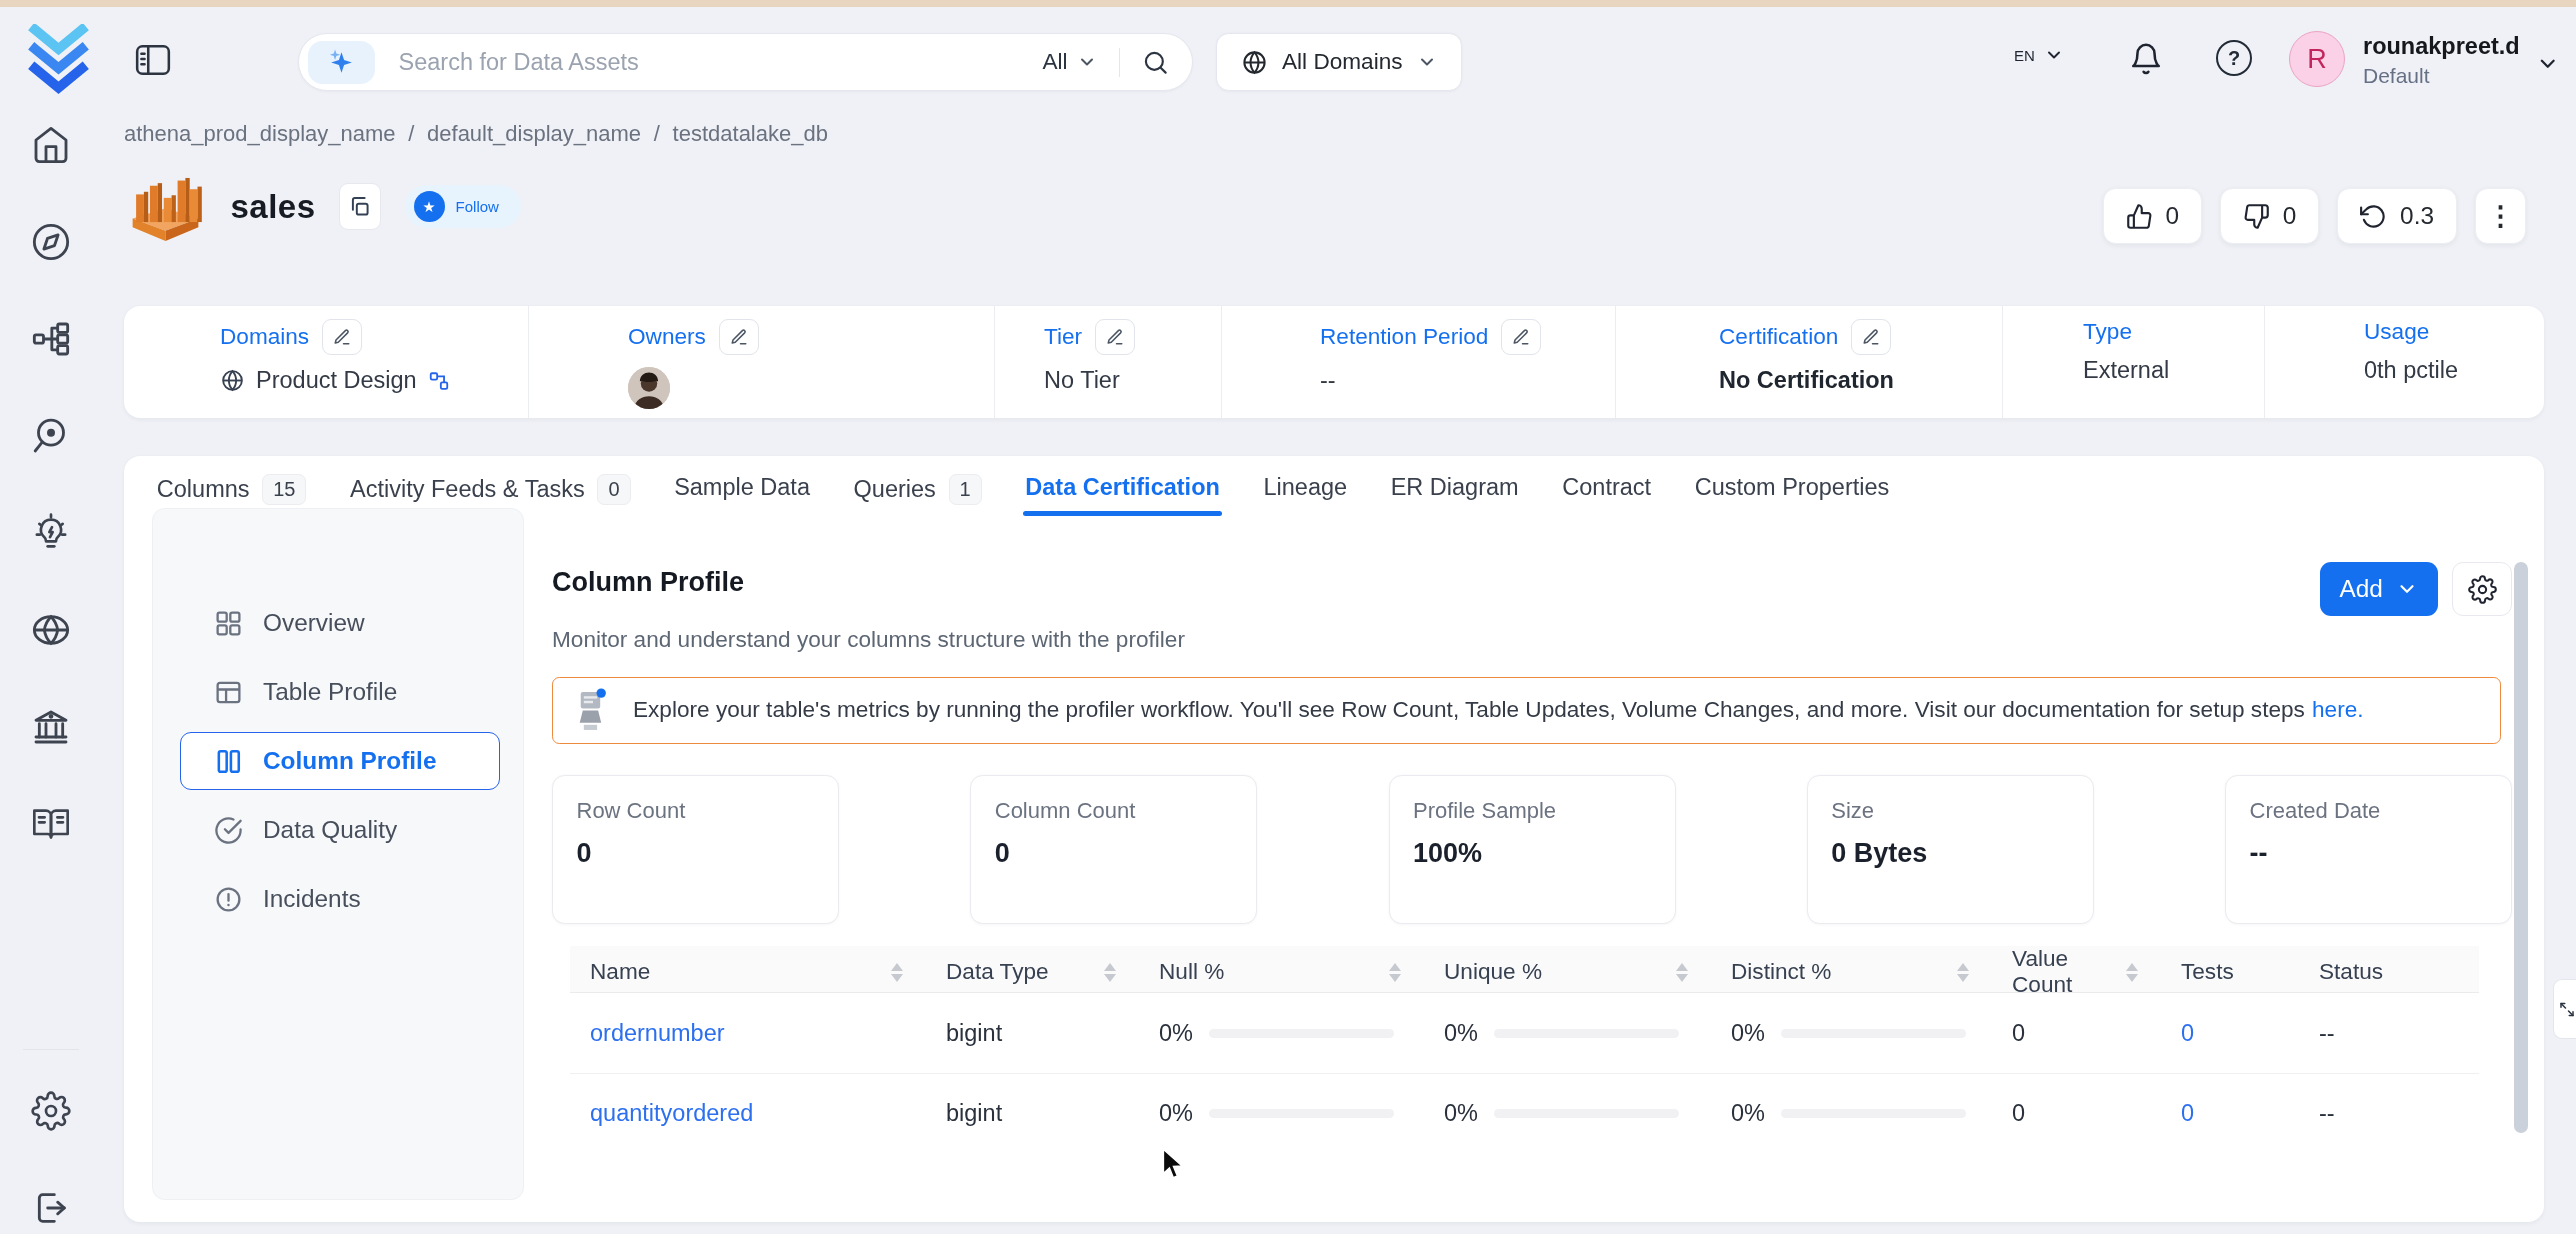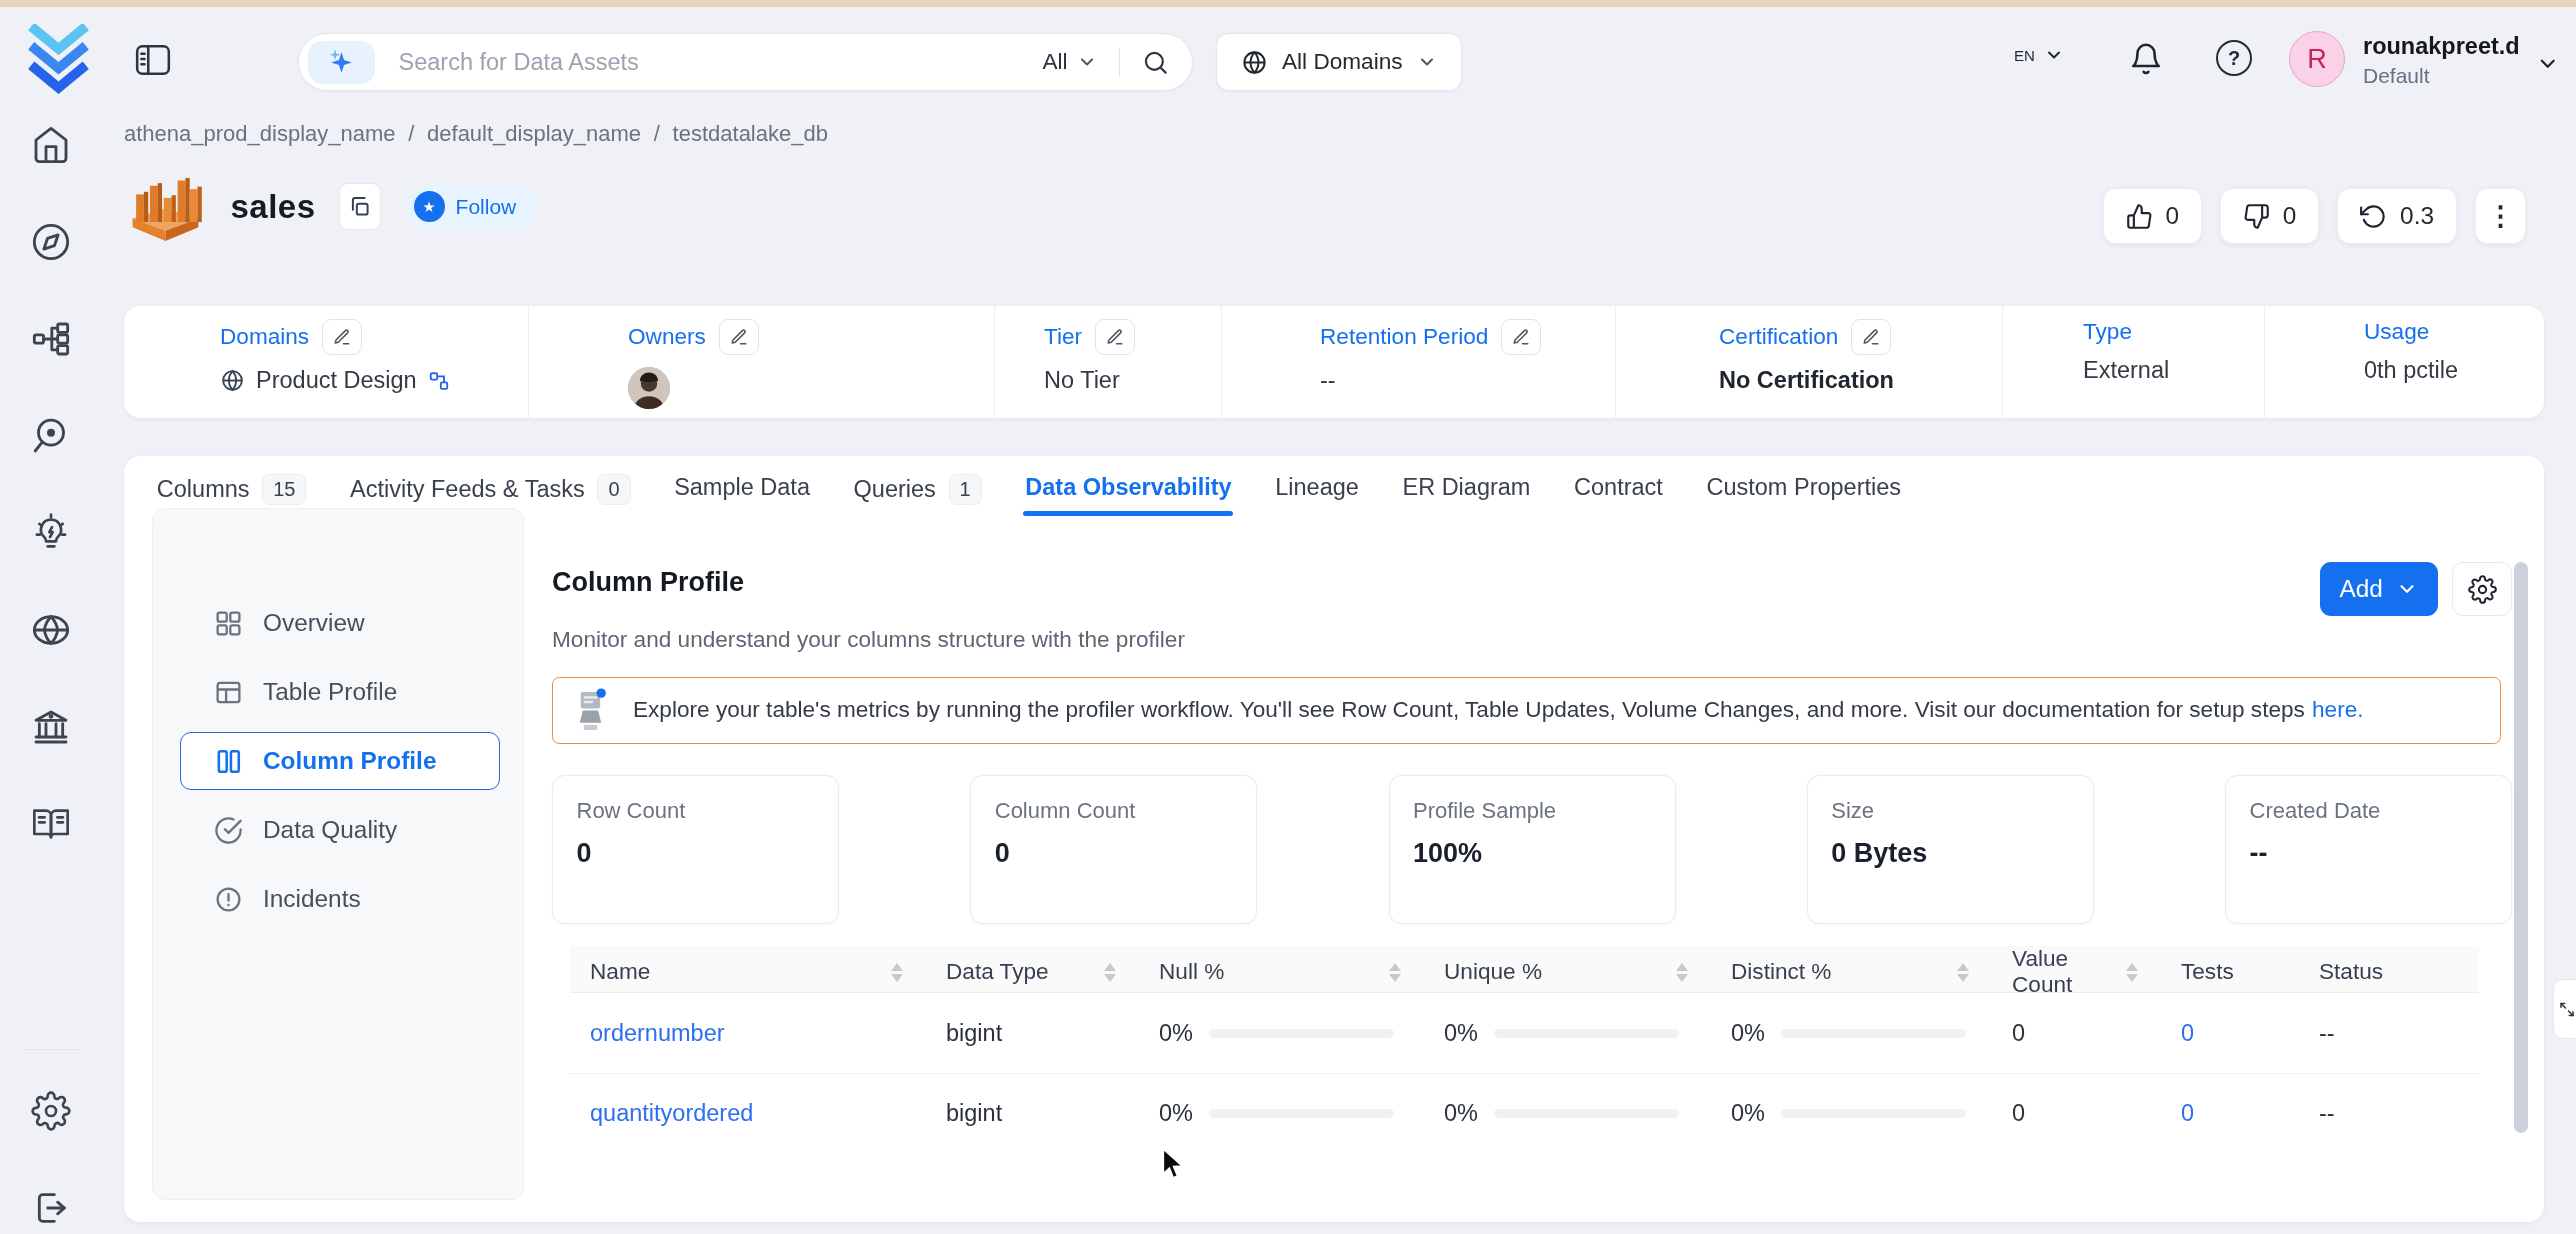--- a/index.html
+++ b/index.html
@@ -37,21 +37,21 @@
   .user-caret { position:absolute; left:2536px; top:52px; color:#1f2430; }
 
   
   .breadcrumb { position:absolute; left:124px; top:121px; display:flex; gap:12.7px; font-size:22px; color:#6a7280; }
   .breadcrumb span[data-name="breadcrumb-item"] { cursor:pointer; }
   .title-row { position:absolute; left:124px; top:165px; display:flex; align-items:center; gap:23.5px; }
   .page-title { font-size:33px; font-weight:700; color:#171c24; letter-spacing:0.5px; }
   .copy-btn { width:42px; height:47px; background:#fff; border:0.9px solid #e6e8ee; border-radius:9px; display:flex; align-items:center; justify-content:center; color:#344054; cursor:pointer; }
   .follow-btn { height:43px; border-radius:22px; background:#e7f3fd; padding:0 22px 0 9px; display:flex; align-items:center; gap:11px; cursor:pointer; }
   .follow-star { width:31px; height:31px; border-radius:50%; background:#1570ef; color:#fff; font-size:14.5px; display:flex; align-items:center; justify-content:center; }
-  .follow-label { font-size:21px; color:#1570ef; }
+  .follow-label { font-size:15px; color:#1570ef; }
 
   .actions { position:absolute; top:188px; right:50px; display:flex; gap:18px; }
   .act-btn { height:56px; min-width:94px; padding:0 22px; background:#fff; border:0.9px solid #eceef2; border-radius:12.7px; box-shadow:0 1.8px 5.4px rgba(20,30,50,.06); display:flex; align-items:center; justify-content:center; gap:12.7px; font-size:24.4px; color:#24292f; cursor:pointer; }
   .act-btn.kebab { min-width:51px; padding:0; font-size:27px; font-weight:700; }
 
   
   .meta-card { position:absolute; left:124px; top:306px; width:2420px; height:112px; background:#fff; border-radius:16.3px; box-shadow:0 1.8px 4.5px rgba(23,31,42,.05); display:flex; }
   .meta-col { padding-top:12.7px; }
   .meta-col + .meta-col { border-left:0.9px solid #ecedf1; }
   .mc-domains { width:404px; padding-left:96px; }
@@ -471,21 +471,21 @@
         <span class="badge" data-name="tab-badge">0</span>
       </div>
     <div class="tab" data-name="tab-sample-data">
         <span>Sample Data</span>
       </div>
     <div class="tab" data-name="tab-queries">
         <span>Queries</span>
         <span class="badge" data-name="tab-badge">1</span>
       </div>
     <div class="tab active" data-name="tab-data-observability">
-        <span>Data Observability</span>
+        <span>Data Certification</span>
       </div>
     <div class="tab" data-name="tab-lineage">
         <span>Lineage</span>
       </div>
     <div class="tab" data-name="tab-er-diagram">
         <span>ER Diagram</span>
       </div>
     <div class="tab" data-name="tab-contract">
         <span>Contract</span>
       </div>

